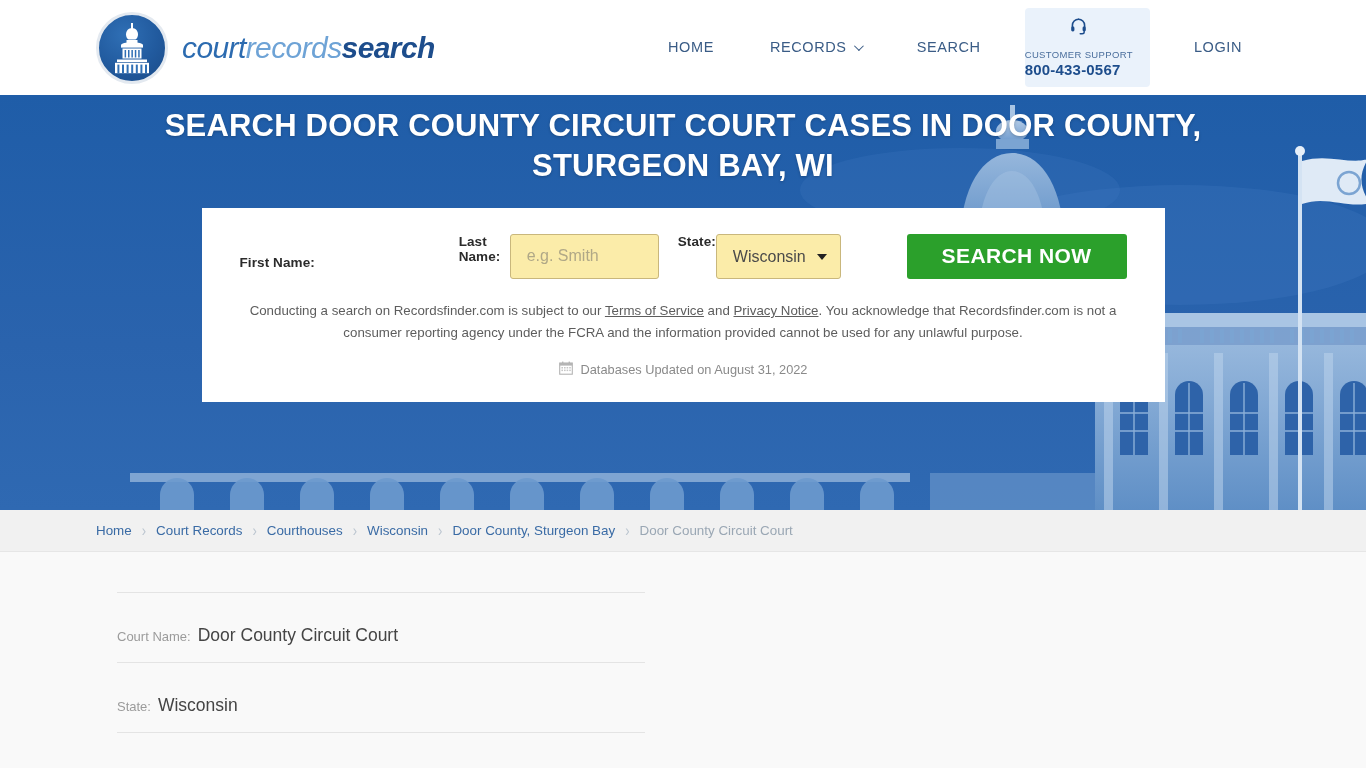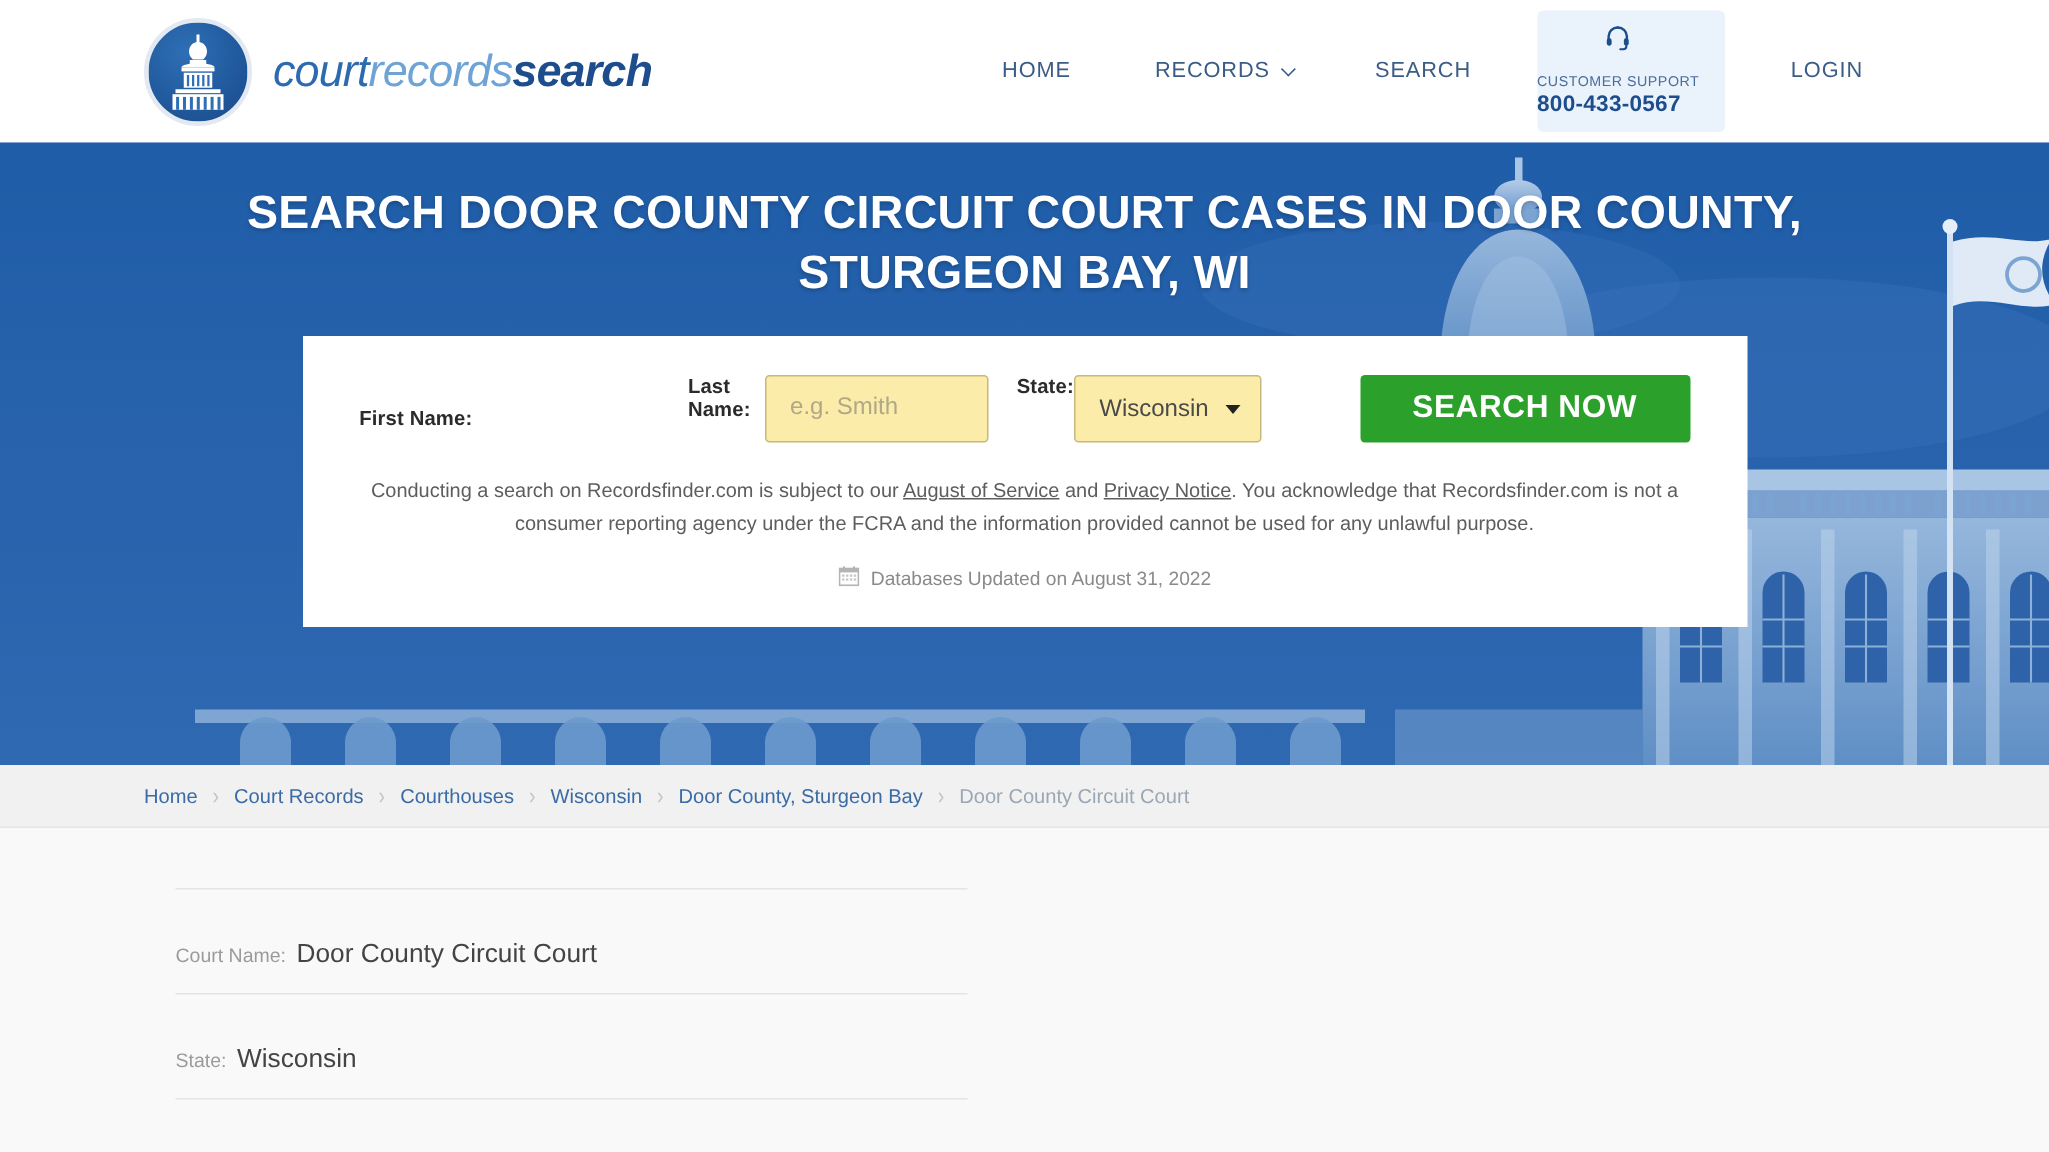--- a/index.html
+++ b/index.html
@@ -102,21 +102,21 @@
   .hero {
     position: relative;
     height: 415px;
     background: #2a63ad;
     overflow: hidden;
   }
   .hero-bg { position: absolute; inset: 0; }
   .hero-inner {
     position: relative;
     z-index: 5;
-    padding-top: 27px;
+    padding-top: 11px;
   }
   .hero-title {
     color: #ffffff;
     font-size: 31px;
     font-weight: 700;
     text-align: center;
     line-height: 1.29;
     margin: 0 auto;
     max-width: 1190px;
     letter-spacing: 0.2px;
@@ -495,21 +495,21 @@
             <select class="select-input">
               <option>Wisconsin</option>
             </select>
             <span class="select-caret"></span>
           </div>
         </div>
 
         <button class="search-btn">SEARCH NOW</button>
       </div>
 
-      <p class="disclaimer"><span>Conducting a search on Recordsfinder.com is subject to our </span><a>August of Service</a><span> and </span><a>Privacy Notice</a><span>. You acknowledge that Recordsfinder.com is not a consumer reporting agency under the FCRA and the information provided cannot be used for any unlawful purpose.</span></p>
+      <p class="disclaimer"><span>Conducting a search on Recordsfinder.com is subject to our </span><a>Terms of Service</a><span> and </span><a>Privacy Notice</a><span>. You acknowledge that Recordsfinder.com is not a consumer reporting agency under the FCRA and the information provided cannot be used for any unlawful purpose.</span></p>
 
       <div class="updated-row">
         <span>
           <svg width="14" height="14" viewBox="0 0 14 14" aria-hidden="true">
             <rect x="0.7" y="2" width="12.6" height="11.2" fill="none" stroke="#b4b4b4" stroke-width="1.1"></rect>
             <rect x="0.7" y="2" width="12.6" height="2.6" fill="#b4b4b4"></rect>
             <rect x="3" y="0.6" width="1.4" height="2.6" fill="#b4b4b4"></rect>
             <rect x="9.6" y="0.6" width="1.4" height="2.6" fill="#b4b4b4"></rect>
             <g fill="#c6c6c6">
               <rect x="2.4" y="6" width="1.6" height="1.5"></rect>

